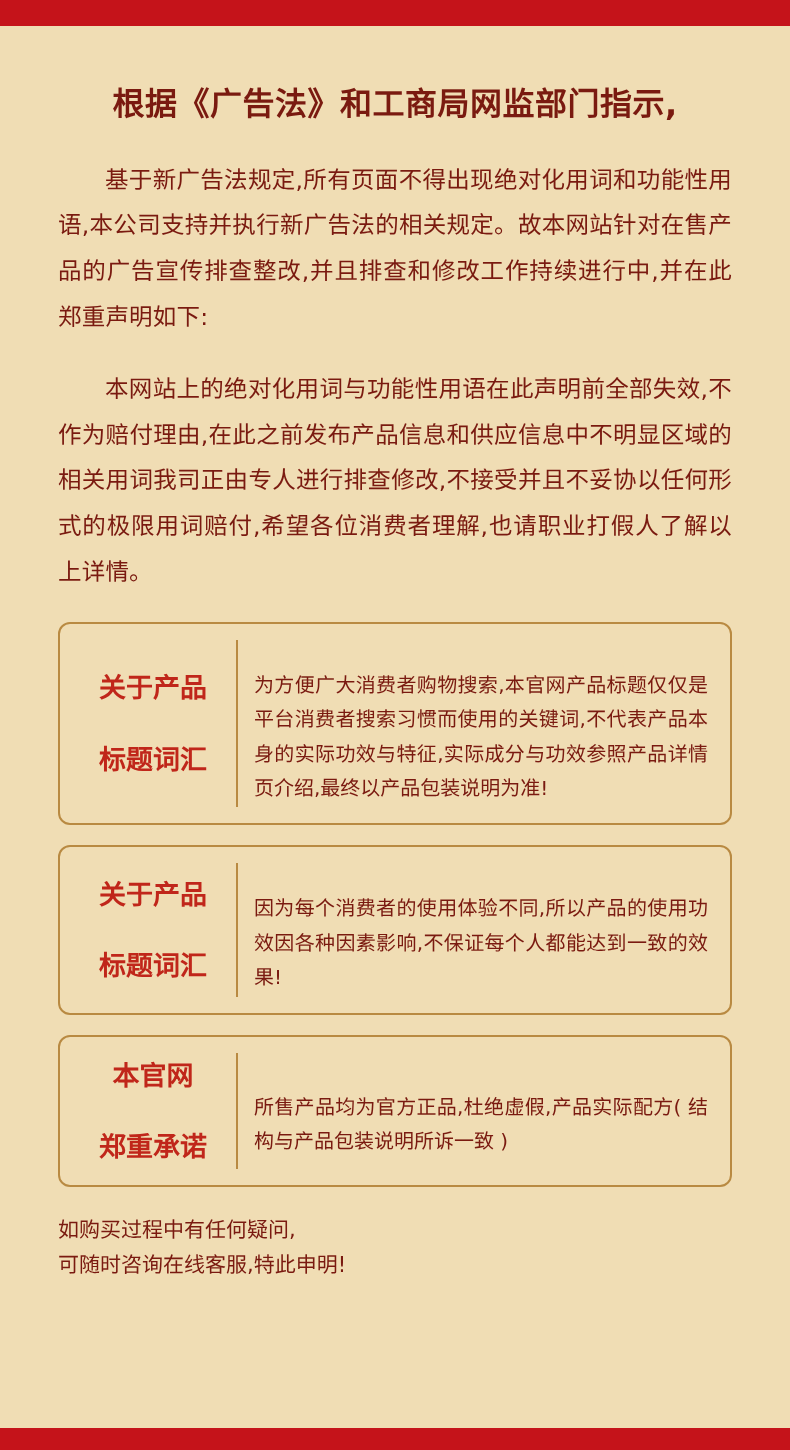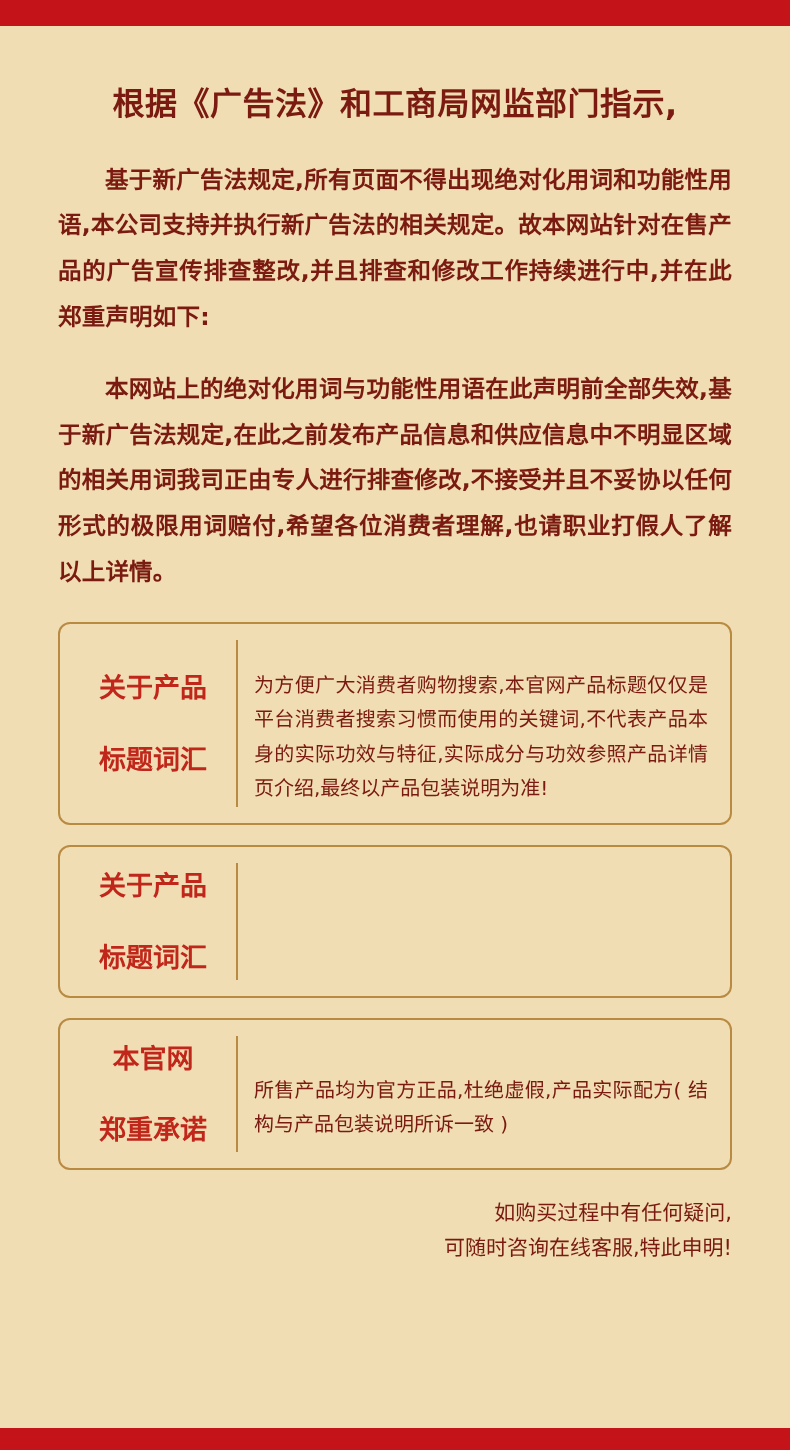--- a/index.html
+++ b/index.html
@@ -60,21 +60,20 @@
   .headline .l2 {
     display: block;
   }
   .body-block {
     margin-top: 28px;
     color: #7a1a10;
     font-size: 23.5px;
     line-height: 1.95;
     text-align: justify;
     letter-spacing: 0.2px;
-    font-weight: bold;
   }
   .body-block p {
     margin: 0 0 26px 0;
     text-indent: 2em;
   }
   .cards {
     margin-top: 26px;
   }
   .card {
     position: relative;
@@ -117,21 +116,21 @@
     box-sizing: border-box;
     display: flex;
     align-items: center;
     margin-top: 26px;
   }
   .card-text p {
     margin: 0;
   }
   .footnote {
     margin-top: 26px;
-    text-align: right;
+    text-align: left;
     color: #7a1a10;
     font-size: 21px;
     line-height: 1.65;
   }
   .footnote span {
     display: block;
   }
 </style>
 </head>
 <body>
@@ -141,39 +140,42 @@
   <div class="top-band"></div>
 
   <div class="panel">
 
     <h1 class="headline">
       <span class="l1">根据《广告法》和工商局网监部门指示,</span>
     </h1>
 
     <div class="body-block">
       <p>基于新广告法规定,所有页面不得出现绝对化用词和功能性用语,本公司支持并执行新广告法的相关规定。故本网站针对在售产品的广告宣传排查整改,并且排查和修改工作持续进行中,并在此郑重声明如下:</p>
-      <p>本网站上的绝对化用词与功能性用语在此声明前全部失效,基于新广告法规定,在此之前发布产品信息和供应信息中不明显区域的相关用词我司正由专人进行排查修改,不接受并且不妥协以任何形式的极限用词赔付,希望各位消费者理解,也请职业打假人了解以上详情。</p>
+      <p>本网站上的绝对化用词与功能性用语在此声明前全部失效,不作为赔付理由,在此之前发布产品信息和供应信息中不明显区域的相关用词我司正由专人进行排查修改,不接受并且不妥协以任何形式的极限用词赔付,希望各位消费者理解,也请职业打假人了解以上详情。</p>
     </div>
 
     <div class="cards">
 
       <div class="card">
         <div class="card-title">
           <span>关于产品</span>
           <span>标题词汇</span>
         </div>
         <div class="card-text">
           <p>为方便广大消费者购物搜索,本官网产品标题仅仅是平台消费者搜索习惯而使用的关键词,不代表产品本身的实际功效与特征,实际成分与功效参照产品详情页介绍,最终以产品包装说明为准!</p>
         </div>
       </div>
 
       <div class="card">
         <div class="card-title">
           <span>关于产品</span>
           <span>标题词汇</span>
+        </div>
+        <div class="card-text">
+          <p>因为每个消费者的使用体验不同,所以产品的使用功效因各种因素影响,不保证每个人都能达到一致的效果!</p>
         </div>
       </div>
 
       <div class="card">
         <div class="card-title">
           <span>本官网</span>
           <span>郑重承诺</span>
         </div>
         <div class="card-text">
           <p>所售产品均为官方正品,杜绝虚假,产品实际配方( 结构与产品包装说明所诉一致 )</p>

